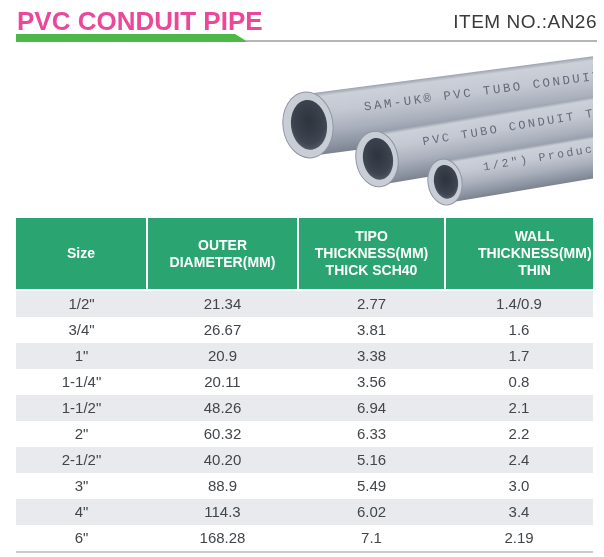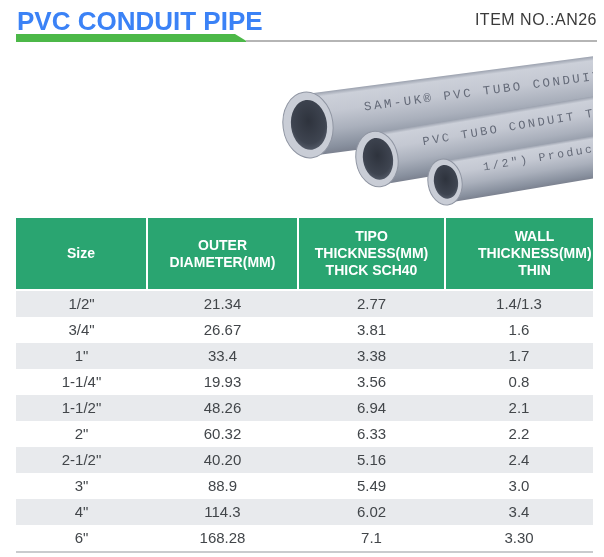--- a/index.html
+++ b/index.html
@@ -1,22 +1,22 @@
 <!DOCTYPE html>
 <html><head>
 <meta charset="utf-8">
 <style>
   html,body{margin:0;padding:0;background:#fff;}
   body{width:604px;height:557px;font-family:"Liberation Sans",sans-serif;}
   .page{position:relative;width:604px;height:557px;background:#fff;overflow:hidden;}
 
   
   .page-title{position:absolute;left:17px;top:6px;margin:0;font-size:26px;font-weight:bold;
-    color:#3b82f6;letter-spacing:0;white-space:nowrap;}
-  .item-no{position:absolute;right:7px;top:11px;font-size:16px;color:#3a3a3a;
+    color:#ec4899;letter-spacing:0;white-space:nowrap;}
+  .item-no{position:absolute;right:7px;top:11px;font-size:19px;color:#3a3a3a;
     letter-spacing:.5px;white-space:nowrap;}
   .title-underline{position:absolute;left:16px;top:34px;width:232px;height:8px;background:#4cb848;
     clip-path:polygon(0 0,calc(100% - 13px) 0,100% 100%,0 100%);}
   .header-rule{position:absolute;left:246px;top:40px;width:351px;height:2px;background:#b5b5b5;}
 
   
   .photo{position:absolute;left:280px;top:55px;width:313px;height:160px;overflow:hidden;background:#fff;}
   .photo svg{display:block;}
   .pipe-label-text{font-family:"Liberation Mono",monospace;fill:#646a78;}
 
@@ -98,37 +98,37 @@
         <th>OUTER DIAMETER(MM)</th>
         <th>TIPO THICKNESS(MM) THICK SCH40</th>
         <th>WALL THICKNESS(MM) THIN</th>
       </tr>
     </thead>
     <tbody>
       <tr>
         <td>1/2"</td>
         <td>21.34</td>
         <td>2.77</td>
-        <td>1.4/1.3</td>
+        <td>1.4/0.9</td>
       </tr>
       <tr>
         <td>3/4"</td>
         <td>26.67</td>
         <td>3.81</td>
         <td>1.6</td>
       </tr>
       <tr>
         <td>1"</td>
-        <td>33.4</td>
+        <td>20.9</td>
         <td>3.38</td>
         <td>1.7</td>
       </tr>
       <tr>
         <td>1-1/4"</td>
-        <td>19.93</td>
+        <td>20.11</td>
         <td>3.56</td>
         <td>0.8</td>
       </tr>
       <tr>
         <td>1-1/2"</td>
         <td>48.26</td>
         <td>6.94</td>
         <td>2.1</td>
       </tr>
       <tr>
@@ -152,18 +152,18 @@
       <tr>
         <td>4"</td>
         <td>114.3</td>
         <td>6.02</td>
         <td>3.4</td>
       </tr>
       <tr>
         <td>6"</td>
         <td>168.28</td>
         <td>7.1</td>
-        <td>3.30</td>
+        <td>2.19</td>
       </tr>
     </tbody>
   </table>
 
 </div>
 
 </body></html>

